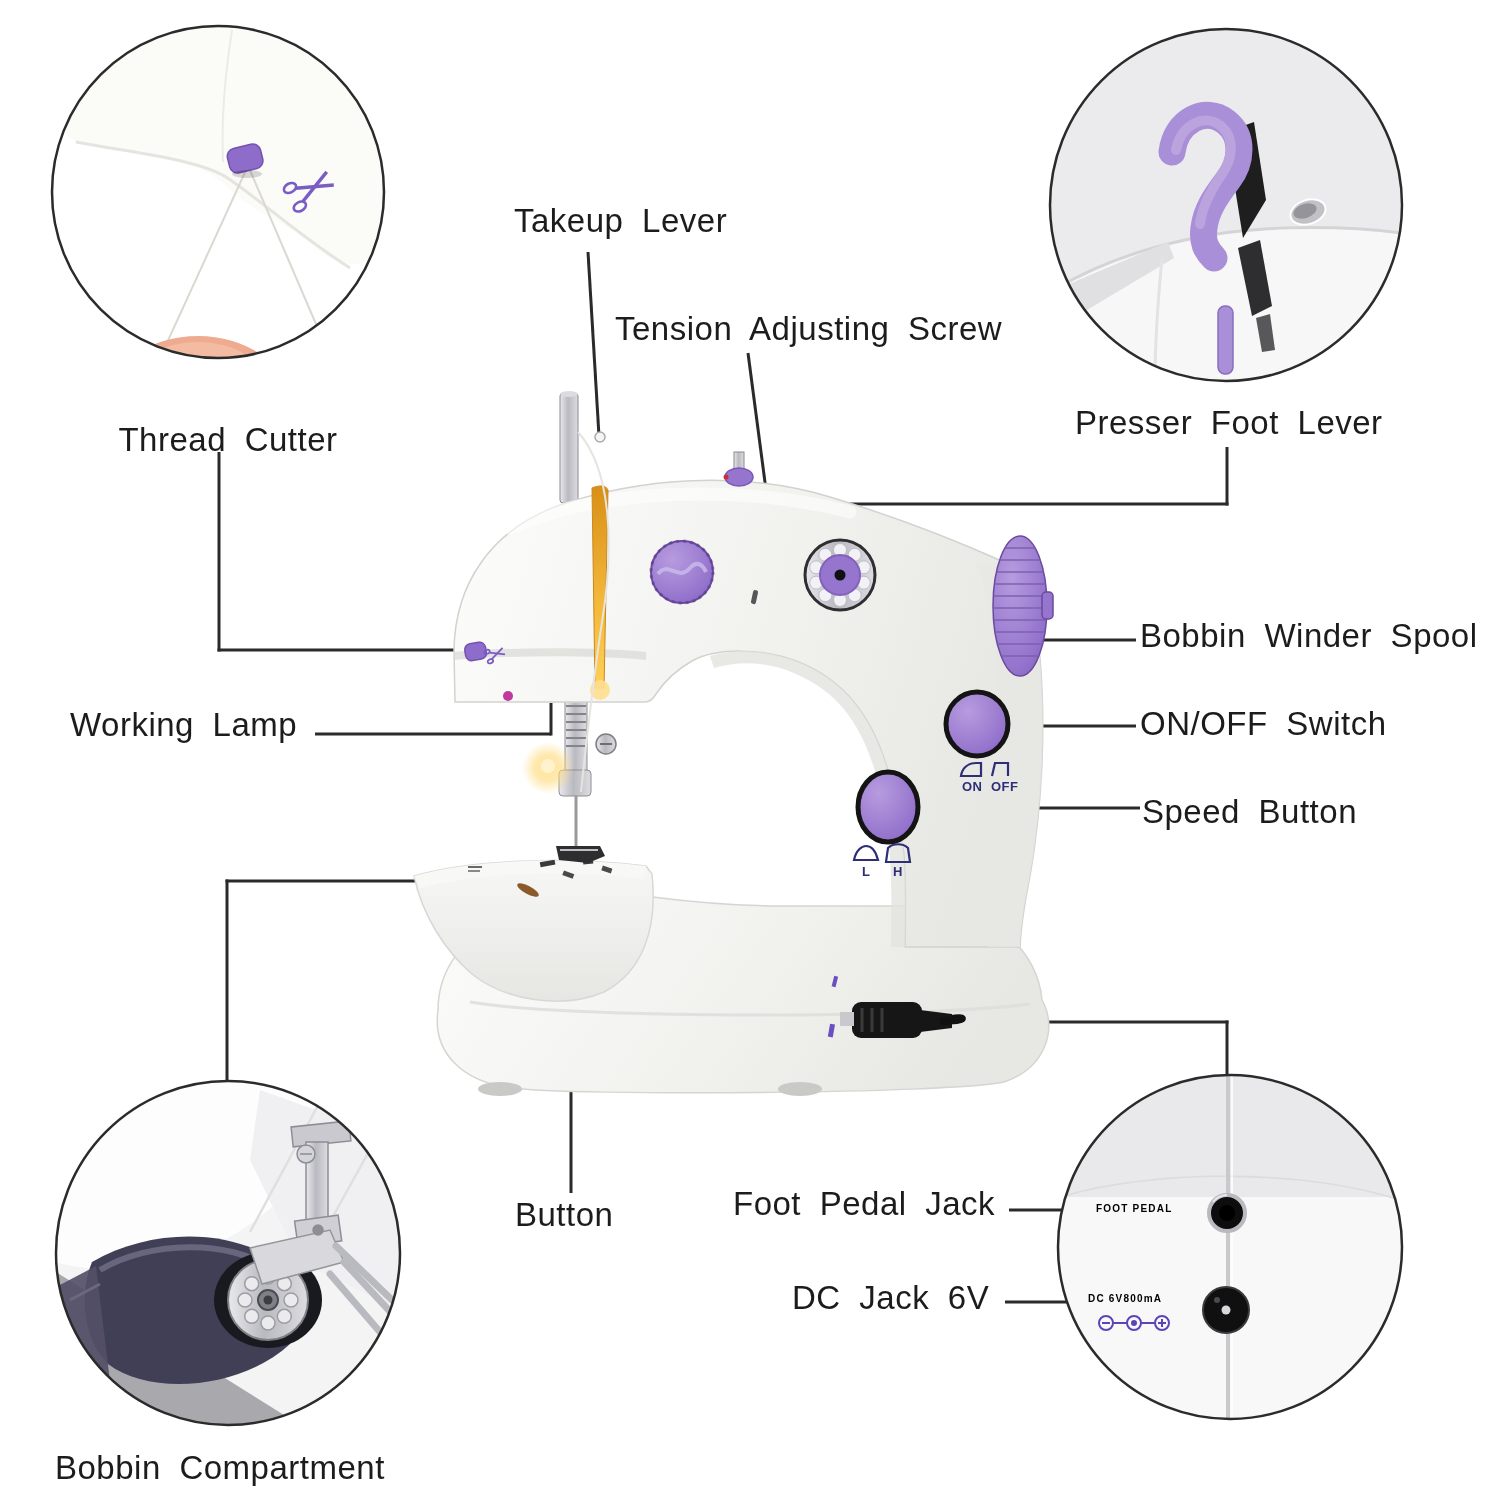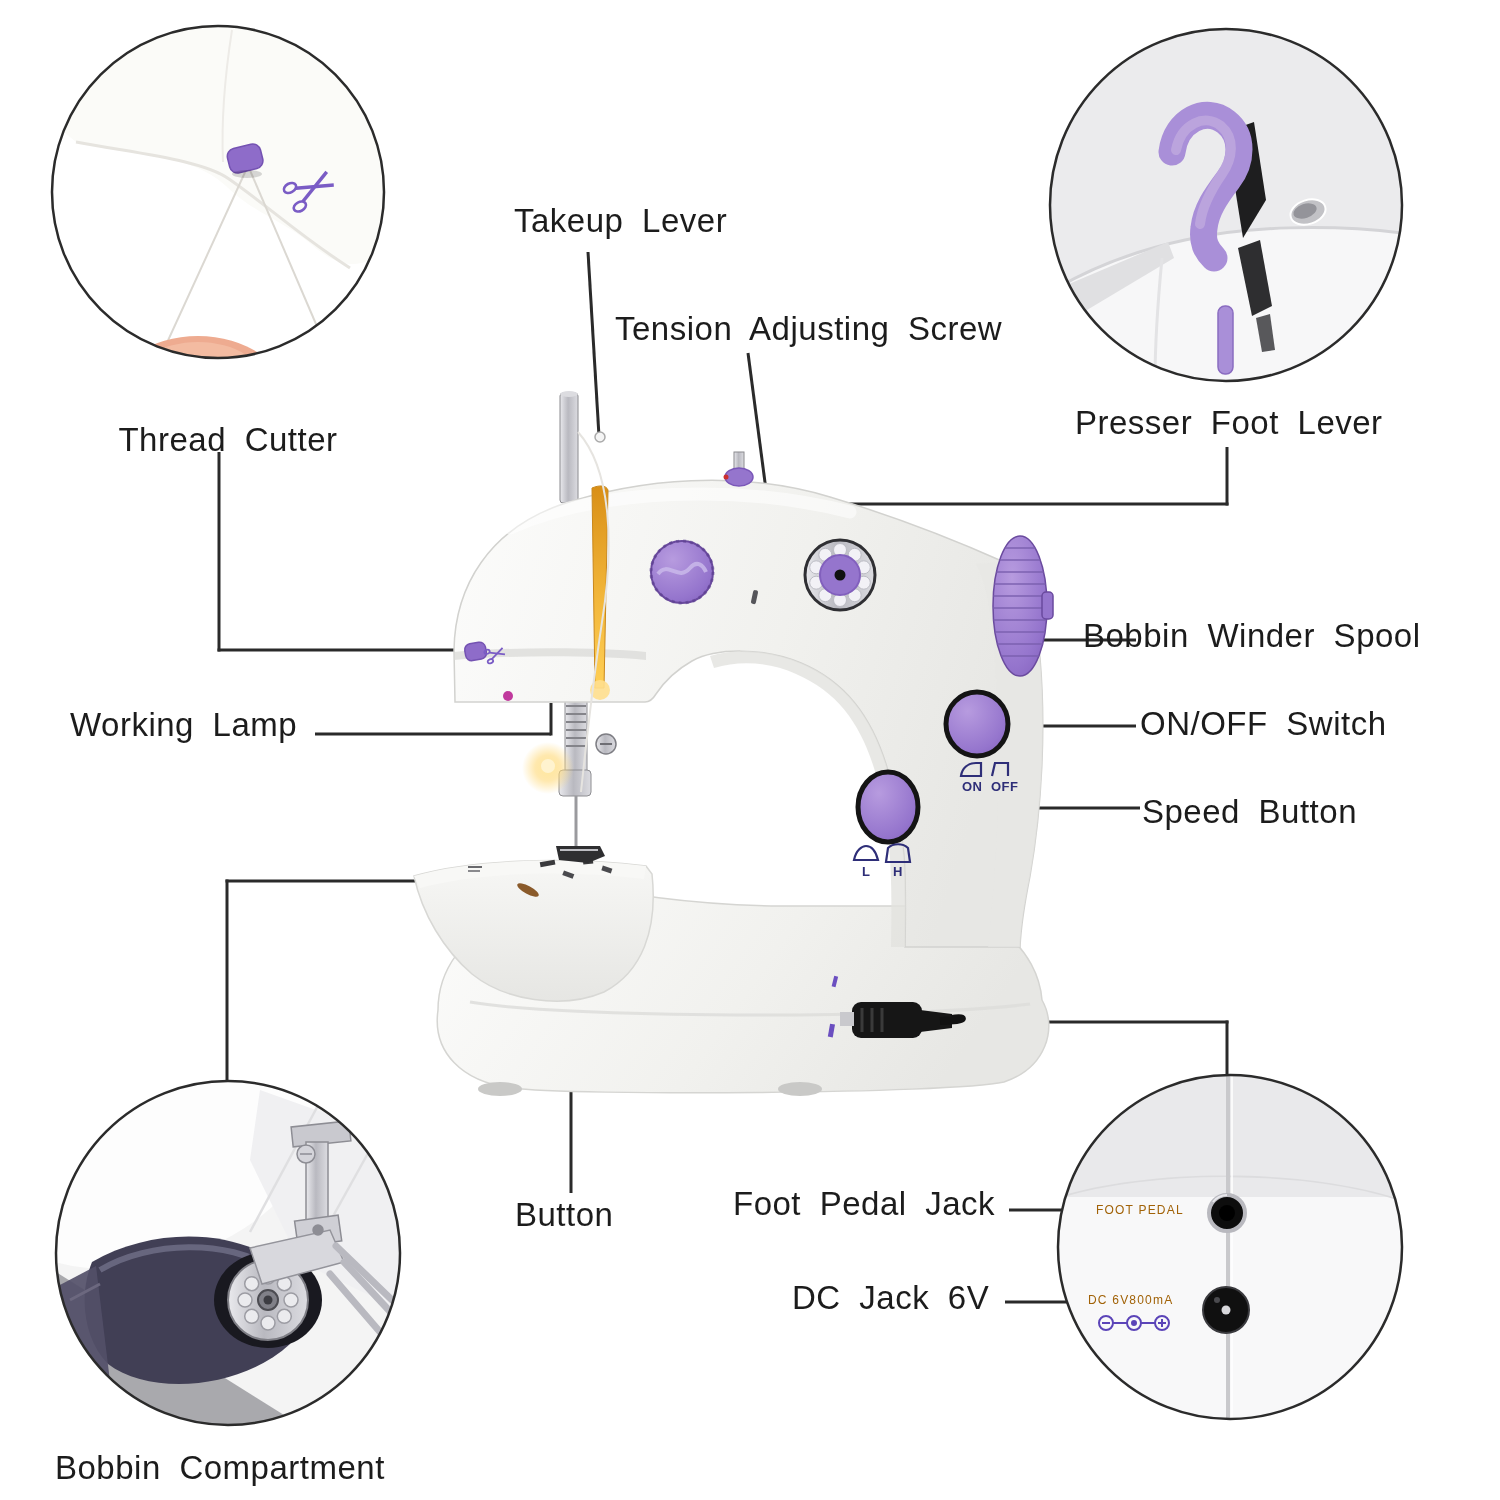--- a/index.html
+++ b/index.html
@@ -7,21 +7,21 @@
     position:relative;width:1500px;height:1500px;background:#ffffff;overflow:hidden;
     font-family:"Liberation Sans", sans-serif;
   }
   #artwork{position:absolute;left:0;top:0;}
   .callout{
     position:absolute;color:#1c1c1c;font-size:33px;font-weight:400;
     letter-spacing:.5px;word-spacing:9px;white-space:nowrap;line-height:1.1;
   }
   .callout.centered{text-align:center;margin-top:30px;}
   .photo-mark{
-    position:absolute;color:#a16207;font-weight:normal;font-size:12px;
+    position:absolute;color:#000000;font-weight:bold;font-size:10px;
     letter-spacing:1.2px;white-space:nowrap;
   }
   .navy-mark{
     position:absolute;color:#2e2e78;font-weight:bold;font-size:13px;
     letter-spacing:.5px;white-space:nowrap;
   }
 </style>
 </head>
 <body>
 
@@ -378,21 +378,21 @@
       </g>
       <circle cx="1230" cy="1247" r="172" fill="none" stroke="#2b2b2b" stroke-width="2.5"></circle>
     </g>
   </svg>
 
   <div class="callout centered" style="left:58px;top:392px;width:340px;">Thread Cutter</div>
   <div class="callout" style="left:504px;top:203px;margin-left:10px;">Takeup Lever</div>
   <div class="callout" style="left:1075px;top:405px;">Presser Foot Lever</div>
   <div class="callout" style="left:615px;top:311px;">Tension Adjusting Screw</div>
   <div class="callout" style="left:70px;top:707px;">Working Lamp</div>
-  <div class="callout" style="left:1083px;top:618px;">Bobbin Winder Spool</div>
+  <div class="callout" style="left:1140px;top:618px;">Bobbin Winder Spool</div>
   <div class="callout" style="left:1140px;top:706px;">ON/OFF Switch</div>
   <div class="callout" style="left:1142px;top:786px;margin-top:8px;">Speed Button</div>
   <div class="callout" style="left:515px;top:1197px;">Button</div>
   <div class="callout" style="left:733px;top:1186px;">Foot Pedal Jack</div>
   <div class="callout" style="left:792px;top:1280px;">DC Jack 6V</div>
   <div class="callout" style="left:55px;top:1450px;">Bobbin Compartment</div>
 
   <div class="navy-mark" style="left:962px;top:779px;">ON</div>
   <div class="navy-mark" style="left:991px;top:779px;">OFF</div>
   <div class="navy-mark" style="left:862px;top:864px;">L</div>

